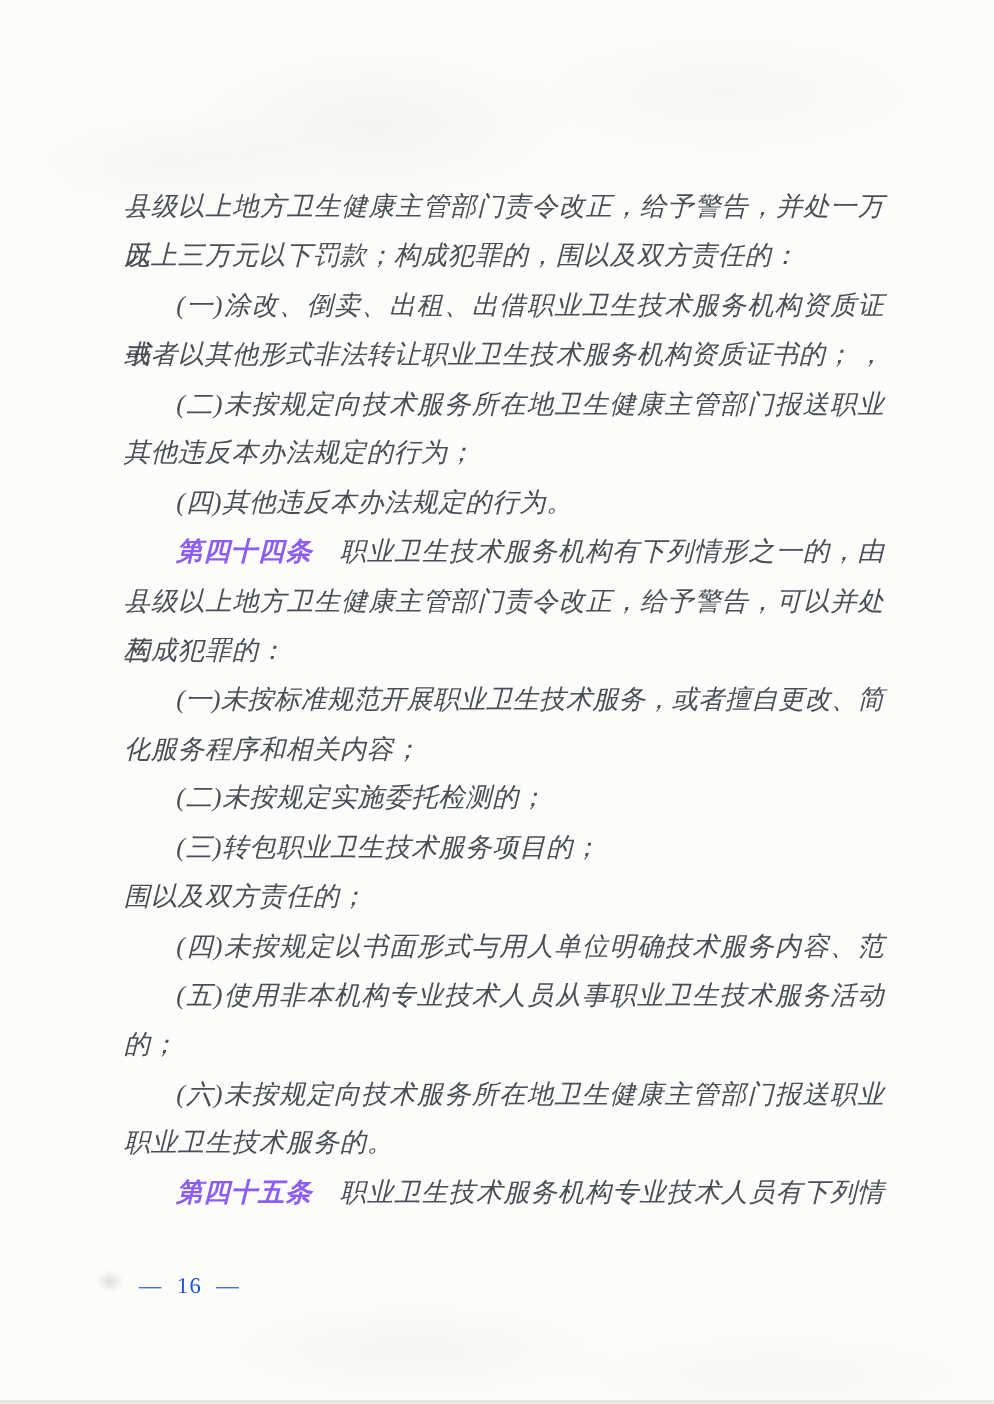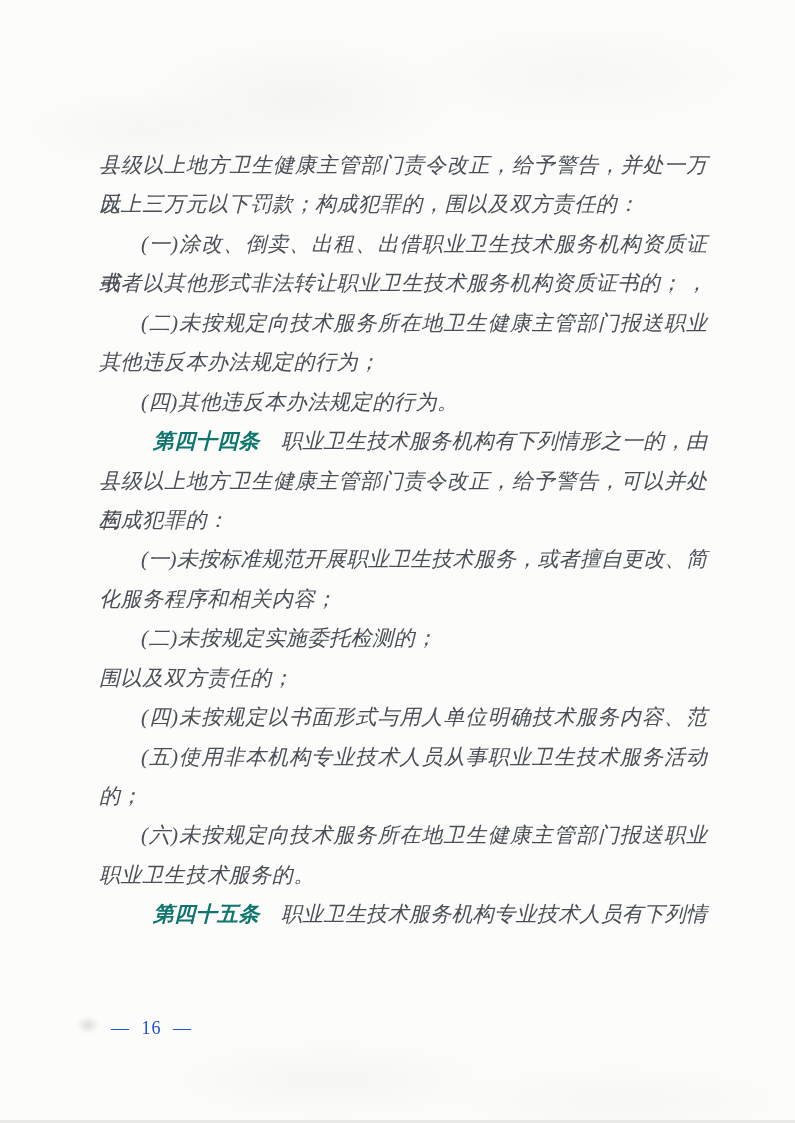--- a/index.html
+++ b/index.html
@@ -57,22 +57,21 @@
     letter-spacing: 0;
     text-align: justify;
     text-align-last: justify;
     text-justify: inter-character;
   }
   .line.indent {
     text-indent: 42px;
   }
   .head {
     font-weight: bold;
-    color: #0f766e;
-    margin-left: 12px;
+    color: #8b5cf6;
   }
   .footer-pageno {
     position: absolute;
     left: 111px;
     top: 1014px;
     height: 28px;
     line-height: 28px;
     font-size: 18px;
     color: #1d4ed8;
     letter-spacing: 1px;
@@ -90,20 +89,21 @@
       <div class="line">或者以其他形式非法转让职业卫生技术服务机构资质证书的；</div>
       <div class="line indent fill">(二)未按规定向技术服务所在地卫生健康主管部门报送职业</div>
       <div class="line">其他违反本办法规定的行为；</div>
       <div class="line indent">(四)其他违反本办法规定的行为。</div>
       <div class="line indent fill"><span class="head">第四十四条</span>　职业卫生技术服务机构有下列情形之一的，由</div>
       <div class="line fill">县级以上地方卫生健康主管部门责令改正，给予警告，可以并处三</div>
       <div class="line">构成犯罪的：</div>
       <div class="line indent fill">(一)未按标准规范开展职业卫生技术服务，或者擅自更改、简</div>
       <div class="line">化服务程序和相关内容；</div>
       <div class="line indent">(二)未按规定实施委托检测的；</div>
+      <div class="line indent">(三)转包职业卫生技术服务项目的；</div>
       <div class="line">围以及双方责任的；</div>
       <div class="line indent fill">(四)未按规定以书面形式与用人单位明确技术服务内容、范</div>
       <div class="line indent fill">(五)使用非本机构专业技术人员从事职业卫生技术服务活动</div>
       <div class="line">的；</div>
       <div class="line indent fill">(六)未按规定向技术服务所在地卫生健康主管部门报送职业</div>
       <div class="line">职业卫生技术服务的。</div>
       <div class="line indent fill"><span class="head">第四十五条</span>　职业卫生技术服务机构专业技术人员有下列情</div>
     </div>
   <div class="footer-pageno">— 16 —</div>
   <div class="page-bottom-edge"></div>

